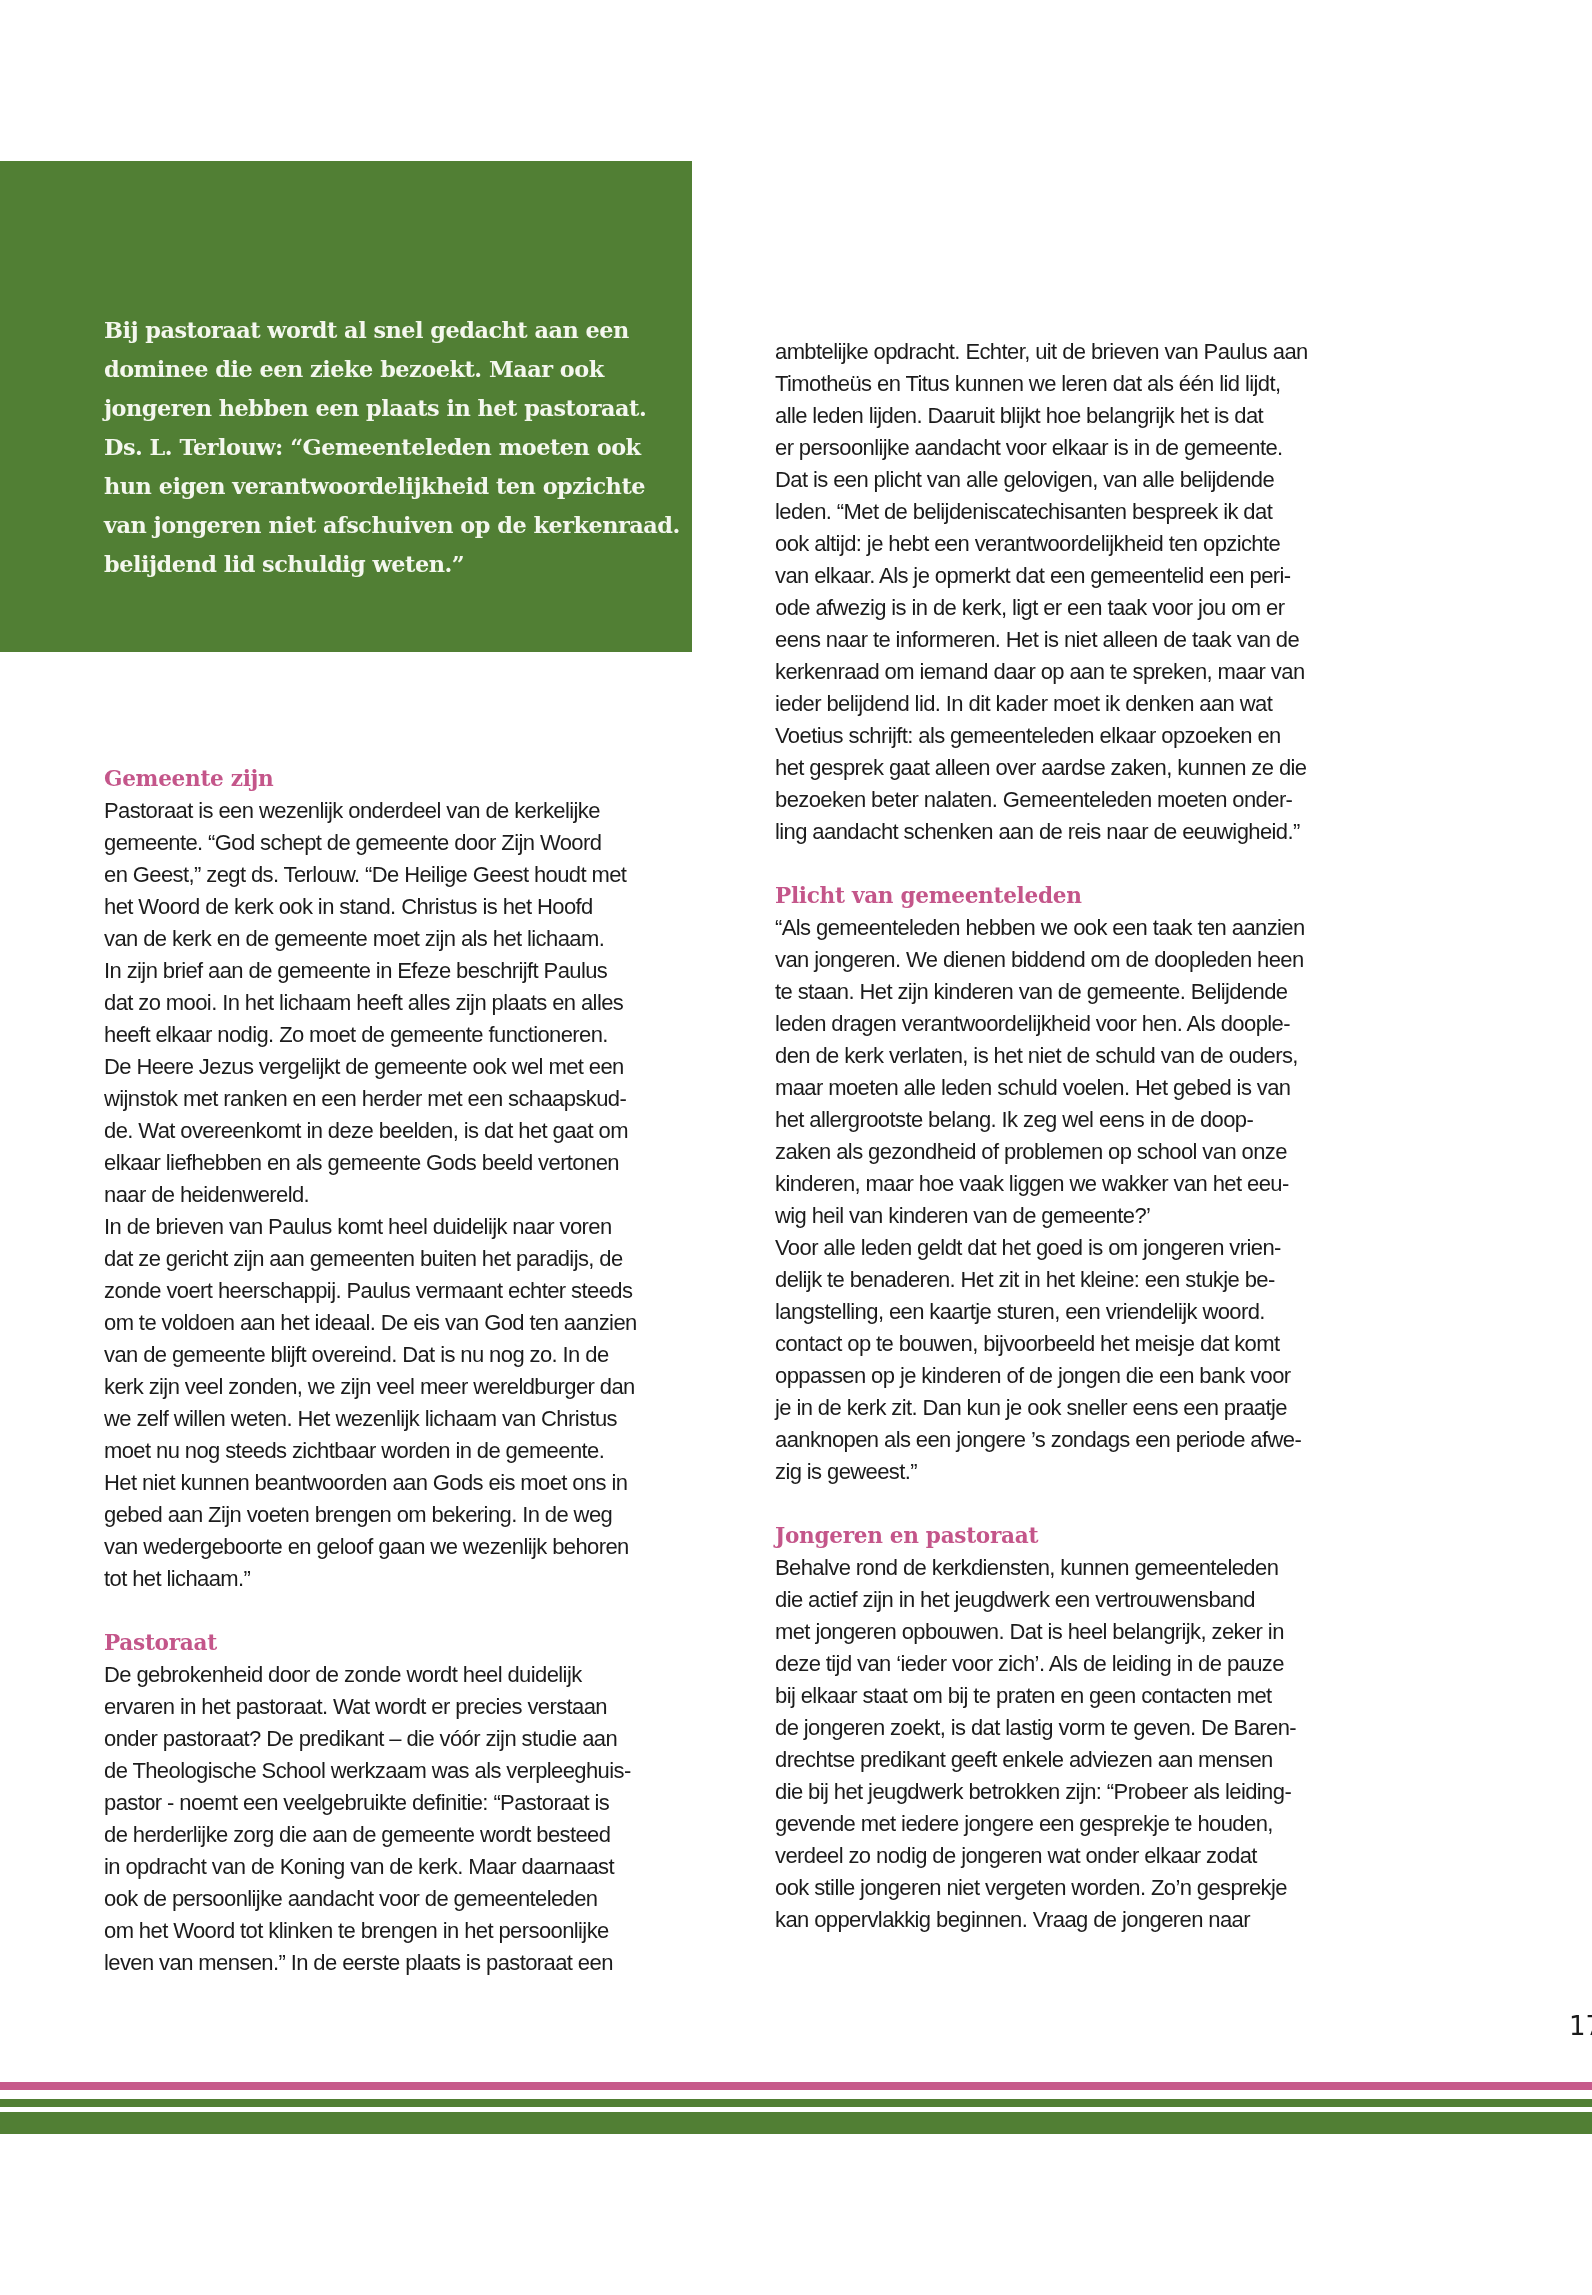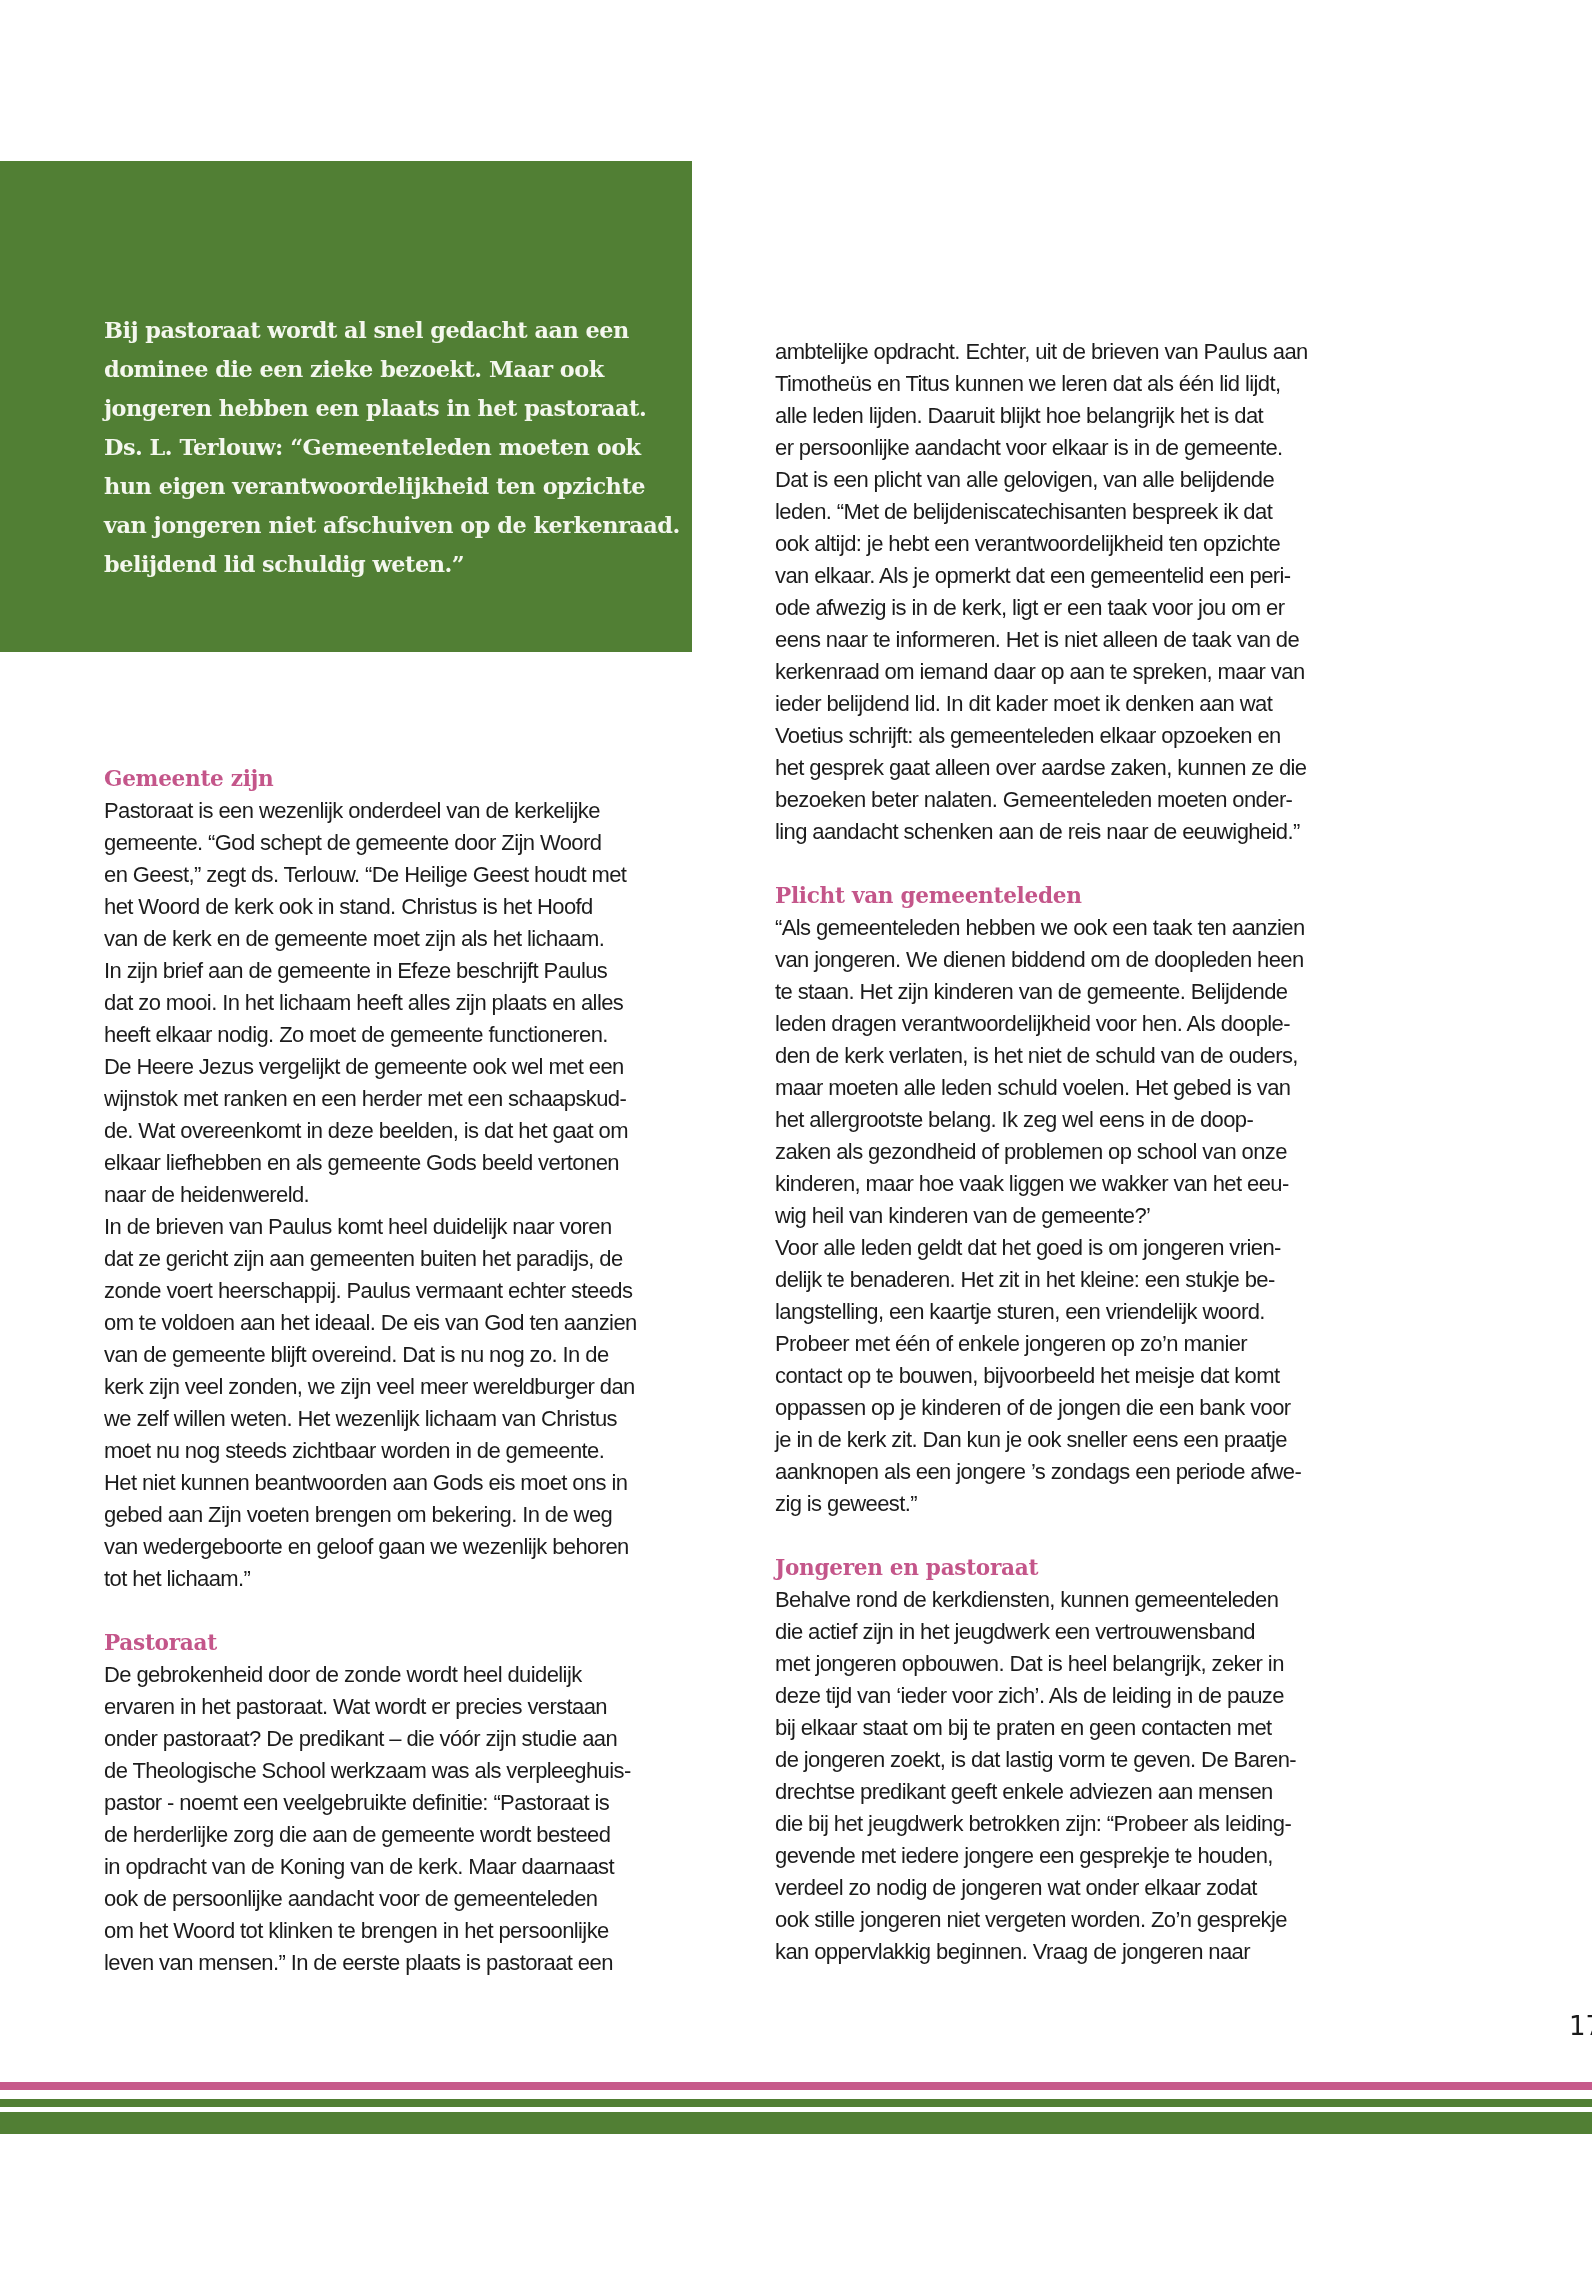--- a/index.html
+++ b/index.html
@@ -128,21 +128,20 @@
       <span class="line">leden dragen verantwoordelijkheid voor hen. Als doople-</span>
       <span class="line">den de kerk verlaten, is het niet de schuld van de ouders,</span>
       <span class="line">maar moeten alle leden schuld voelen. Het gebed is van</span>
       <span class="line">het allergrootste belang. Ik zeg wel eens in de doop-</span>
       <span class="line">zaken als gezondheid of problemen op school van onze</span>
       <span class="line">kinderen, maar hoe vaak liggen we wakker van het eeu-</span>
       <span class="line">wig heil van kinderen van de gemeente?’</span>
       <span class="line">Voor alle leden geldt dat het goed is om jongeren vrien-</span>
       <span class="line">delijk te benaderen. Het zit in het kleine: een stukje be-</span>
       <span class="line">langstelling, een kaartje sturen, een vriendelijk woord.</span>
-      <span class="line">Probeer met één of enkele jongeren op zo’n manier</span>
       <span class="line">contact op te bouwen, bijvoorbeeld het meisje dat komt</span>
       <span class="line">oppassen op je kinderen of de jongen die een bank voor</span>
       <span class="line">je in de kerk zit. Dan kun je ook sneller eens een praatje</span>
       <span class="line">aanknopen als een jongere ’s zondags een periode afwe-</span>
       <span class="line">zig is geweest.”</span>
     </div>
   <span class="gap"></span>
   <span class="heading">Jongeren en pastoraat</span>
   <div id="s4">
       <span class="line">Behalve rond de kerkdiensten, kunnen gemeenteleden</span>

